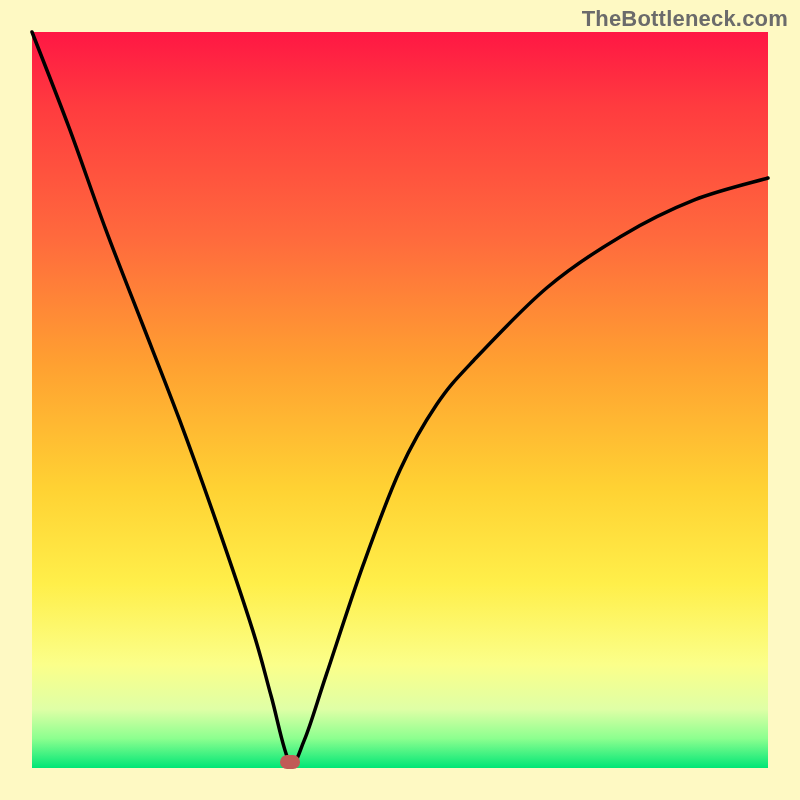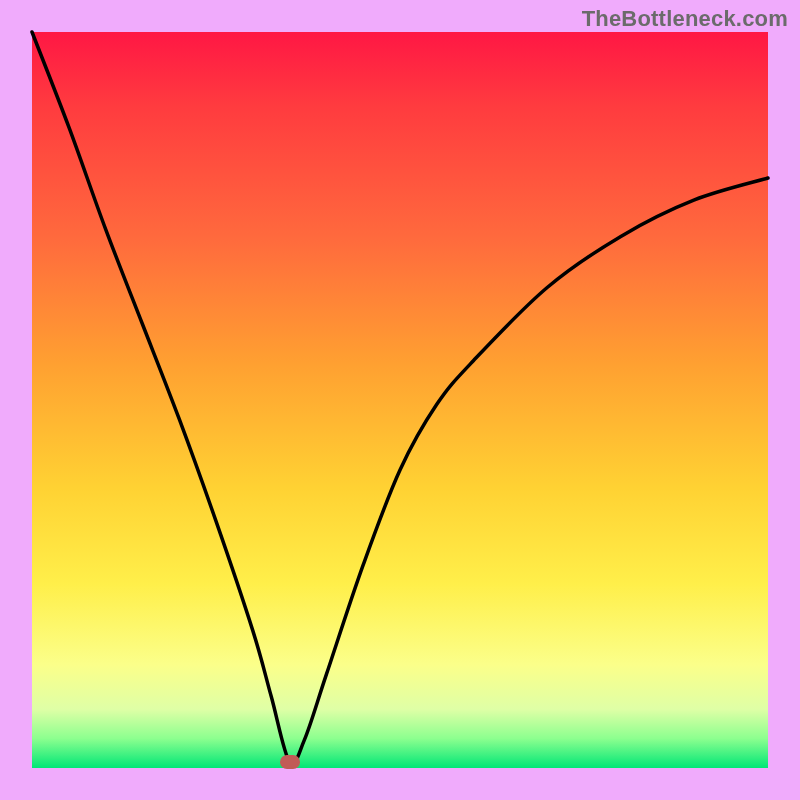--- a/index.html
+++ b/index.html
@@ -10,21 +10,21 @@
     background: #000;
     font-family: Arial, Helvetica, sans-serif;
     overflow: hidden;
   }
   .frame {
     position: absolute;
     left: 0;
     top: 0;
     width: 800px;
     height: 800px;
-    background: #f0abfc;
+    background: #fef9c3;
   }
   .plot-area {
     position: absolute;
     left: 32px;
     top: 32px;
     width: 736px;
     height: 736px;
     
     background: linear-gradient(
       to bottom,

